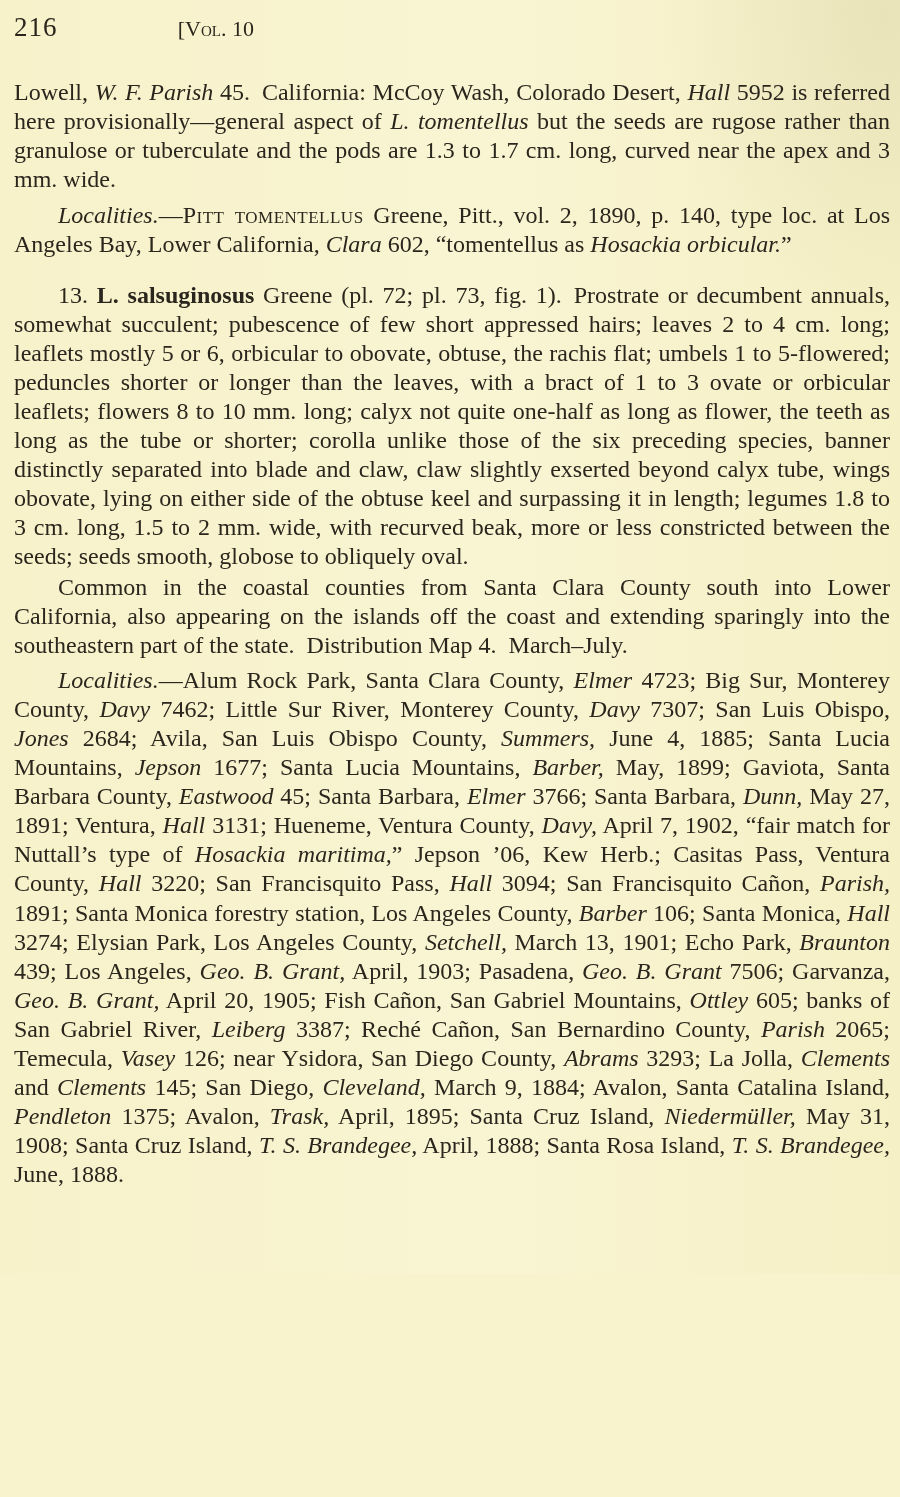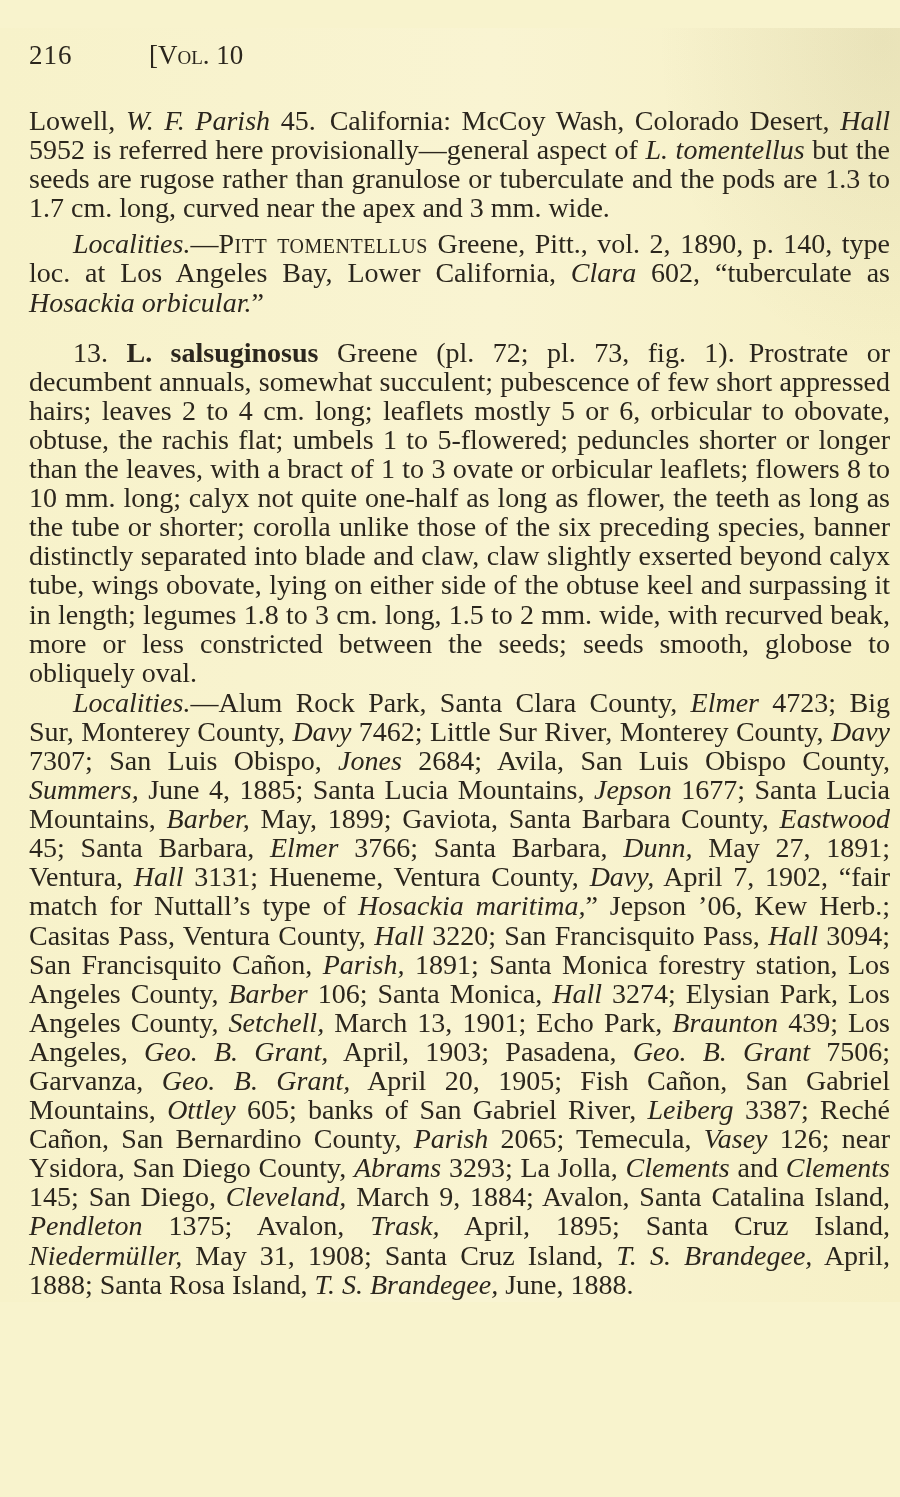--- a/index.html
+++ b/index.html
@@ -4,54 +4,53 @@
 <style>
   html, body { margin: 0; padding: 0; }
   body {
     width: 900px; height: 1497px;
     background: #f8f3cd;
     overflow: hidden;
   }
   .page {
     box-sizing: border-box;
     width: 900px; height: 1274px;
-    padding: 12px 10px 0 29px;
+    padding: 12px 10px 0 14px;
     background:
       radial-gradient(ellipse at 98% 1%, rgba(120,110,70,0.10), rgba(120,110,70,0) 18%),
       linear-gradient(90deg, #f7f2ca 0%, #f9f4d2 55%, #f6f0c6 100%);
     color: #2b261d;
     font-family: "Liberation Serif", serif;
-    margin-top: 28px;
   }
   .page-header {
     display: flex;
     align-items: baseline;
     font-size: 26px;
   }
   .page-number {
     width: 120px;
     font-size: 27px;
     letter-spacing: 1px;
   }
   .journal-title {
     flex: 1;
     text-align: center;
     font-style: italic;
     font-size: 27px;
   }
   .volume-label {
     width: 120px;
-    text-align: left;
-    font-size: 27px;
+    text-align: right;
+    font-size: 22px;
     font-variant: small-caps;
     white-space: nowrap;
   }
   .page-body {
     margin-top: 35px;
-    font-size: 28px;
+    font-size: 24px;
     line-height: 29.1px;
     text-align: justify;
   }
   .page-body p { margin: 0; }
   .page-body p.indent { text-indent: 44px; }
   
   .page-body p:nth-child(2) { margin-top: 7px; }   
   .page-body p:nth-child(3) { margin-top: 21px; }  
   .page-body p:nth-child(4) { margin-top: 1px; }   
   .page-body p:nth-child(5) { margin-top: 6px; }   
@@ -64,17 +63,18 @@
 
 <div class="page">
   <header class="page-header">
     <span class="page-number">216</span>
     <span class="volume-label">[Vol. 10</span>
   </header>
 
   <main class="page-body">
 
   <p><span>Lowell, </span><span class="i">W. F. Parish</span><span> 45. California: McCoy Wash, Colorado Desert, </span><span class="i">Hall</span><span> 5952 is referred here provisionally—general aspect of </span><span class="i">L. tomentellus</span><span> but the seeds are rugose rather than granulose or tuberculate and the pods are 1.3 to 1.7 cm. long, curved near the apex and 3 mm. wide.</span></p>
-      <p class="indent"><span class="i">Localities.</span><span>—</span><span class="sc">Pitt tomentellus</span><span> Greene, Pitt., vol. 2, 1890, p. 140, type loc. at Los Angeles Bay, Lower California, </span><span class="i">Clara</span><span> 602, “tuberculate as </span><span class="i">Hosackia orbicular.</span><span>”</span></p>
+      <p class="indent"><span class="i">Localities.</span><span>—</span><span class="sc">Pitt tomentellus</span><span> Greene, Pitt., vol. 2, 1890, p. 140, type loc. at Los Angeles Bay, Lower California, </span><span class="i">Clara</span><span> 602, “tomentellus as </span><span class="i">Hosackia orbicular.</span><span>”</span></p>
       <p class="indent"><span>13. </span><span class="b">L. salsuginosus</span><span> Greene (pl. 72; pl. 73, fig. 1). Prostrate or decumbent annuals, somewhat succulent; pubescence of few short appressed hairs; leaves 2 to 4 cm. long; leaflets mostly 5 or 6, orbicular to obovate, obtuse, the rachis flat; umbels 1 to 5-flowered; peduncles shorter or longer than the leaves, with a bract of 1 to 3 ovate or orbicular leaflets; flowers 8 to 10 mm. long; calyx not quite one-half as long as flower, the teeth as long as the tube or shorter; corolla unlike those of the six preceding species, banner distinctly separated into blade and claw, claw slightly exserted beyond calyx tube, wings obovate, lying on either side of the obtuse keel and surpassing it in length; legumes 1.8 to 3 cm. long, 1.5 to 2 mm. wide, with recurved beak, more or less constricted between the seeds; seeds smooth, globose to obliquely oval.</span></p>
+      <p class="indent"><span>Common in the coastal counties from Santa Clara County south into Lower California, also appearing on the islands off the coast and extending sparingly into the southeastern part of the state. Distribution Map 4. March–July.</span></p>
       <p class="indent"><span class="i">Localities.</span><span>—Alum Rock Park, Santa Clara County, </span><span class="i">Elmer</span><span> 4723; Big Sur, Monterey County, </span><span class="i">Davy</span><span> 7462; Little Sur River, Monterey County, </span><span class="i">Davy</span><span> 7307; San Luis Obispo, </span><span class="i">Jones</span><span> 2684; Avila, San Luis Obispo County, </span><span class="i">Summers,</span><span> June 4, 1885; Santa Lucia Mountains, </span><span class="i">Jepson</span><span> 1677; Santa Lucia Mountains, </span><span class="i">Barber,</span><span> May, 1899; Gaviota, Santa Barbara County, </span><span class="i">Eastwood</span><span> 45; Santa Barbara, </span><span class="i">Elmer</span><span> 3766; Santa Barbara, </span><span class="i">Dunn,</span><span> May 27, 1891; Ventura, </span><span class="i">Hall</span><span> 3131; Hueneme, Ventura County, </span><span class="i">Davy,</span><span> April 7, 1902, “fair match for Nuttall’s type of </span><span class="i">Hosackia maritima,</span><span>” Jepson ’06, Kew Herb.; Casitas Pass, Ventura County, </span><span class="i">Hall</span><span> 3220; San Francisquito Pass, </span><span class="i">Hall</span><span> 3094; San Francisquito Cañon, </span><span class="i">Parish,</span><span> 1891; Santa Monica forestry station, Los Angeles County, </span><span class="i">Barber</span><span> 106; Santa Monica, </span><span class="i">Hall</span><span> 3274; Elysian Park, Los Angeles County, </span><span class="i">Setchell,</span><span> March 13, 1901; Echo Park, </span><span class="i">Braunton</span><span> 439; Los Angeles, </span><span class="i">Geo. B. Grant,</span><span> April, 1903; Pasadena, </span><span class="i">Geo. B. Grant</span><span> 7506; Garvanza, </span><span class="i">Geo. B. Grant,</span><span> April 20, 1905; Fish Cañon, San Gabriel Mountains, </span><span class="i">Ottley</span><span> 605; banks of San Gabriel River, </span><span class="i">Leiberg</span><span> 3387; Reché Cañon, San Bernardino County, </span><span class="i">Parish</span><span> 2065; Temecula, </span><span class="i">Vasey</span><span> 126; near Ysidora, San Diego County, </span><span class="i">Abrams</span><span> 3293; La Jolla, </span><span class="i">Clements</span><span> and </span><span class="i">Clements</span><span> 145; San Diego, </span><span class="i">Cleveland,</span><span> March 9, 1884; Avalon, Santa Catalina Island, </span><span class="i">Pendleton</span><span> 1375; Avalon, </span><span class="i">Trask,</span><span> April, 1895; Santa Cruz Island, </span><span class="i">Niedermüller,</span><span> May 31, 1908; Santa Cruz Island, </span><span class="i">T. S. Brandegee,</span><span> April, 1888; Santa Rosa Island, </span><span class="i">T. S. Brandegee,</span><span> June, 1888.</span></p>
     </main>
 </div>
 
 </body></html>

